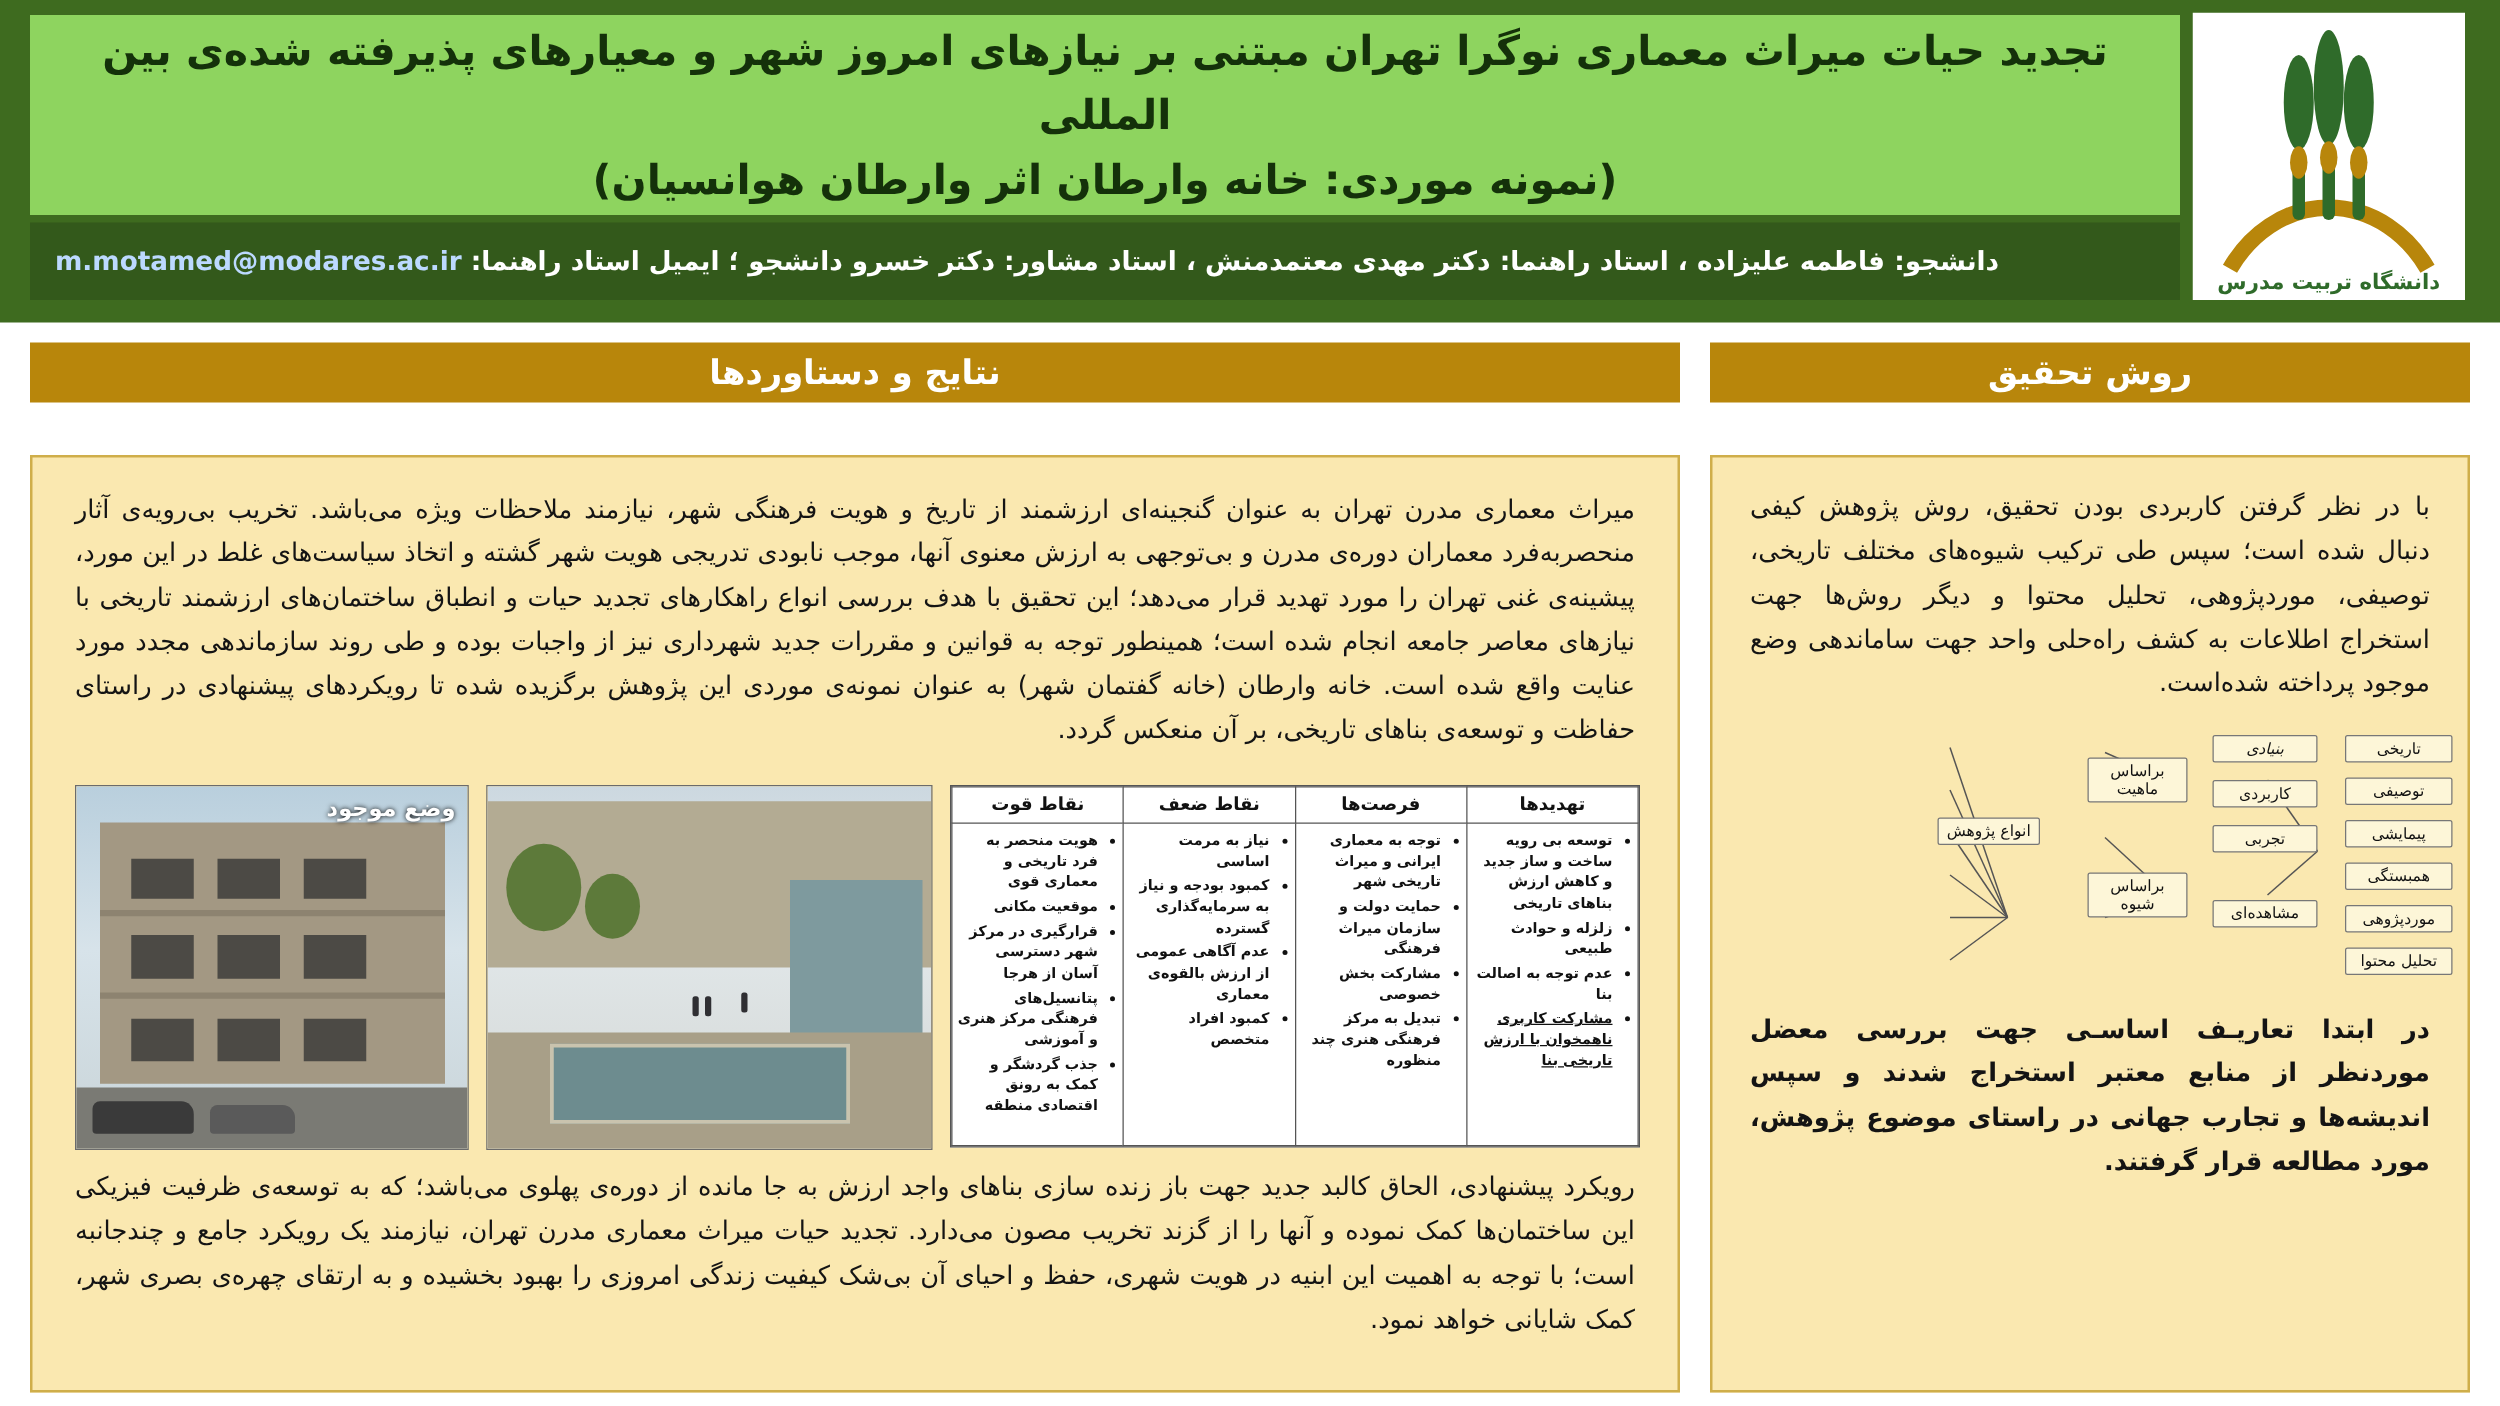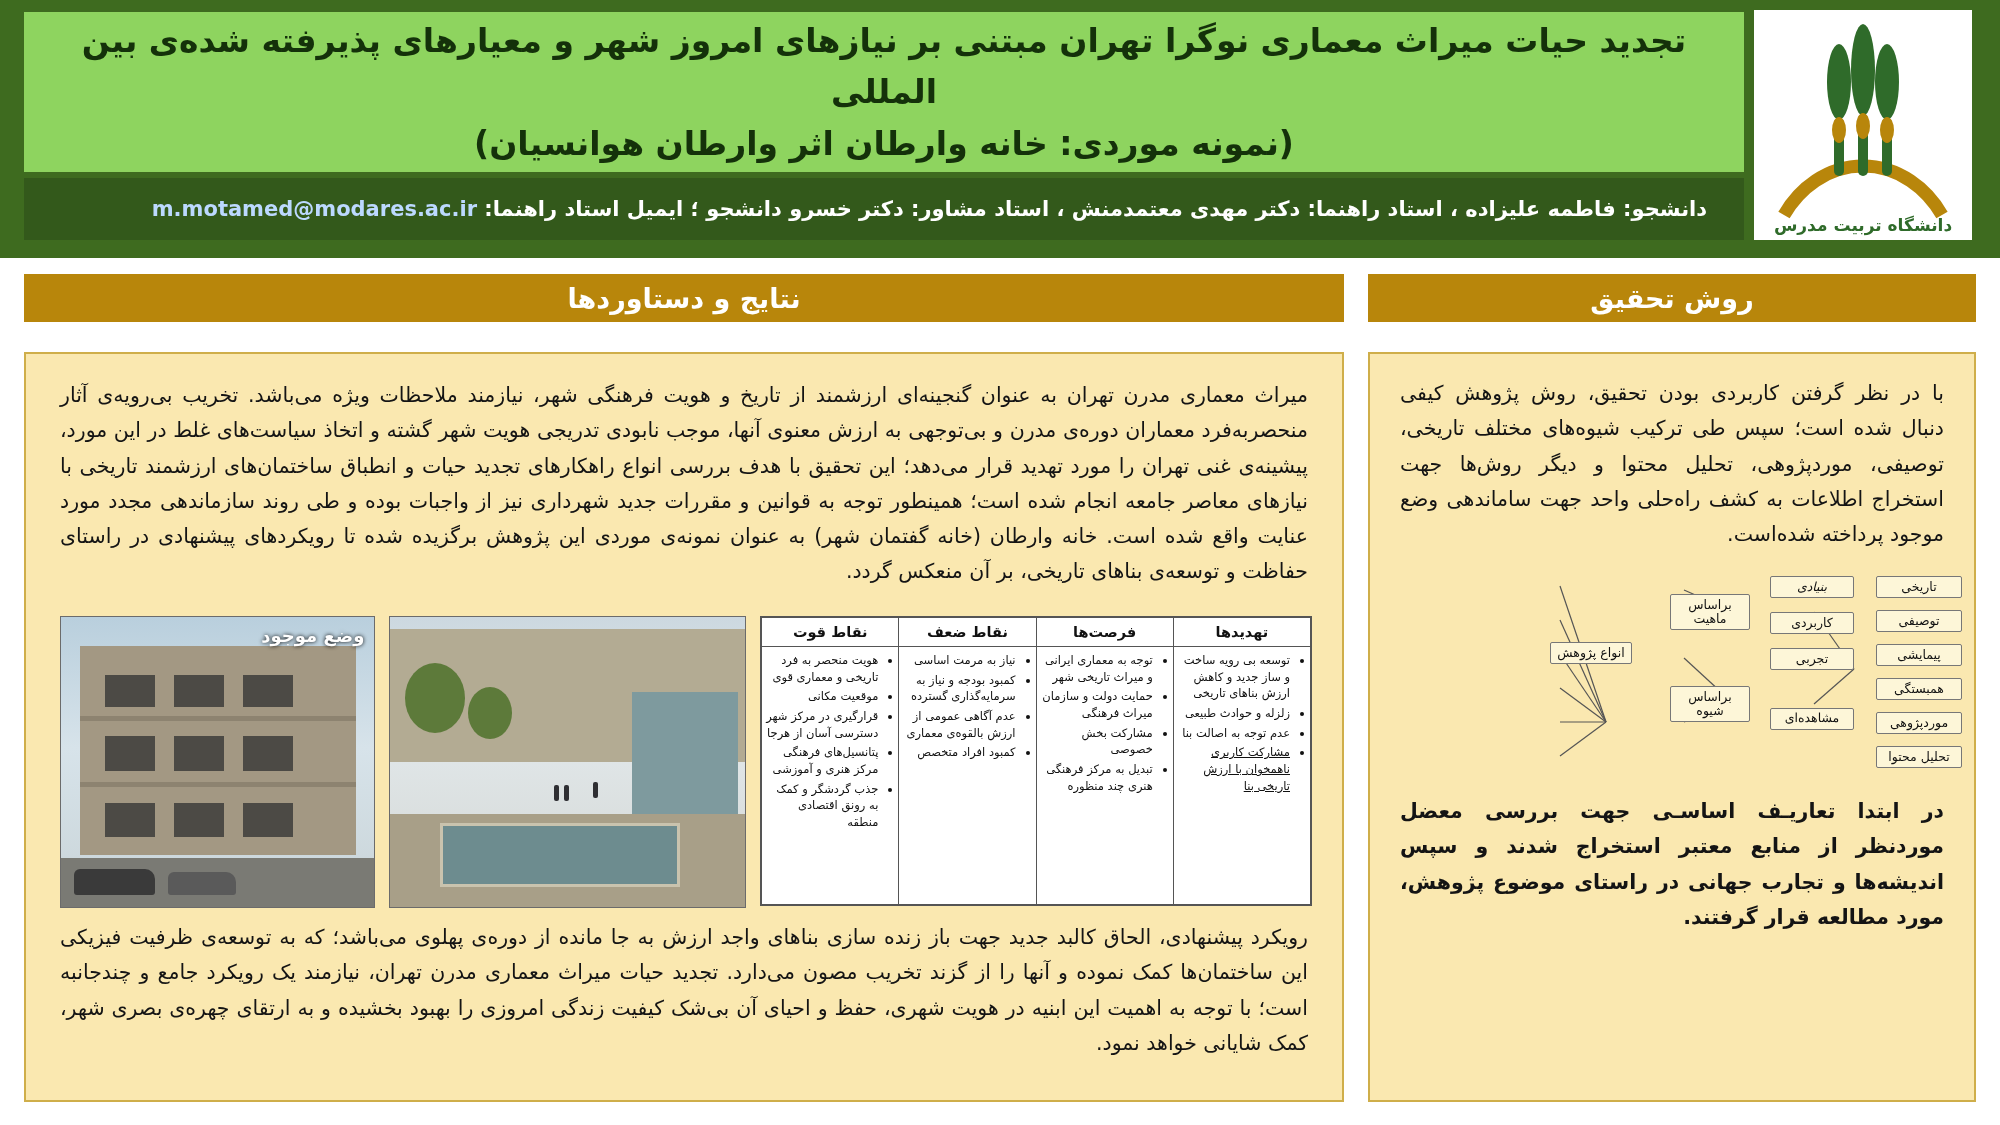--- a/index.html
+++ b/index.html
@@ -49,23 +49,23 @@
     direction: rtl;
   }
   .authors-band {
     position: absolute;
     left: 24px; top: 178px;
     width: 1720px;
     height: 62px;
     background: #33591b;
     display: flex;
     align-items: center;
-    justify-content: flex-start;
+    justify-content: flex-end;
     box-sizing: border-box;
-    padding: 0 37px;
+    padding: 0 20px;
   }
   .authors-text {
     color: #ffffff;
     font-size: 21px;
     font-weight: bold;
     direction: rtl;
     text-align: center;
   }
   .authors-text .email {
     color: #bcd9ff;
@@ -100,20 +100,21 @@
   }
   .bar-left   { left: 24px;   top: 274px; width: 1320px; }
   .bar-right  { left: 1368px; top: 274px; width: 608px;  }
 
   
   .panel {
     position: absolute;
     background: #fae8b0;
     border: 2px solid #cfae4a;
     box-sizing: border-box;
+    margin-top: 12px;
   }
   .panel-left  { left: 24px;   top: 352px; width: 1320px; height: 750px; }
   .panel-right { left: 1368px; top: 352px; width: 608px;  height: 750px; }
 
   .body-text {
     direction: rtl;
     color: #141414;
     font-size: 20.5px;
     line-height: 1.72;
     text-align: justify;
@@ -194,21 +195,21 @@
   }
   .swot td {
     border: 1px solid #555;
     vertical-align: top;
     padding: 5px 6px 3px 4px;
     font-size: 11.5px;
     line-height: 1.45;
     color: #111;
   }
   .swot ul { margin: 0; padding: 0 14px 0 0; list-style: disc; }
-  .swot li { margin-bottom: 3px; }
+  .swot li { margin-bottom: 3px; font-weight: bold; }
   .swot .u { text-decoration: underline; }
 
   .lp-bottom {
     position: absolute;
     left: 34px; right: 34px; top: 566px;
   }
 
   
   .rp-p1 { position: absolute; left: 30px; right: 30px; top: 22px; }
   .rp-diagram {

